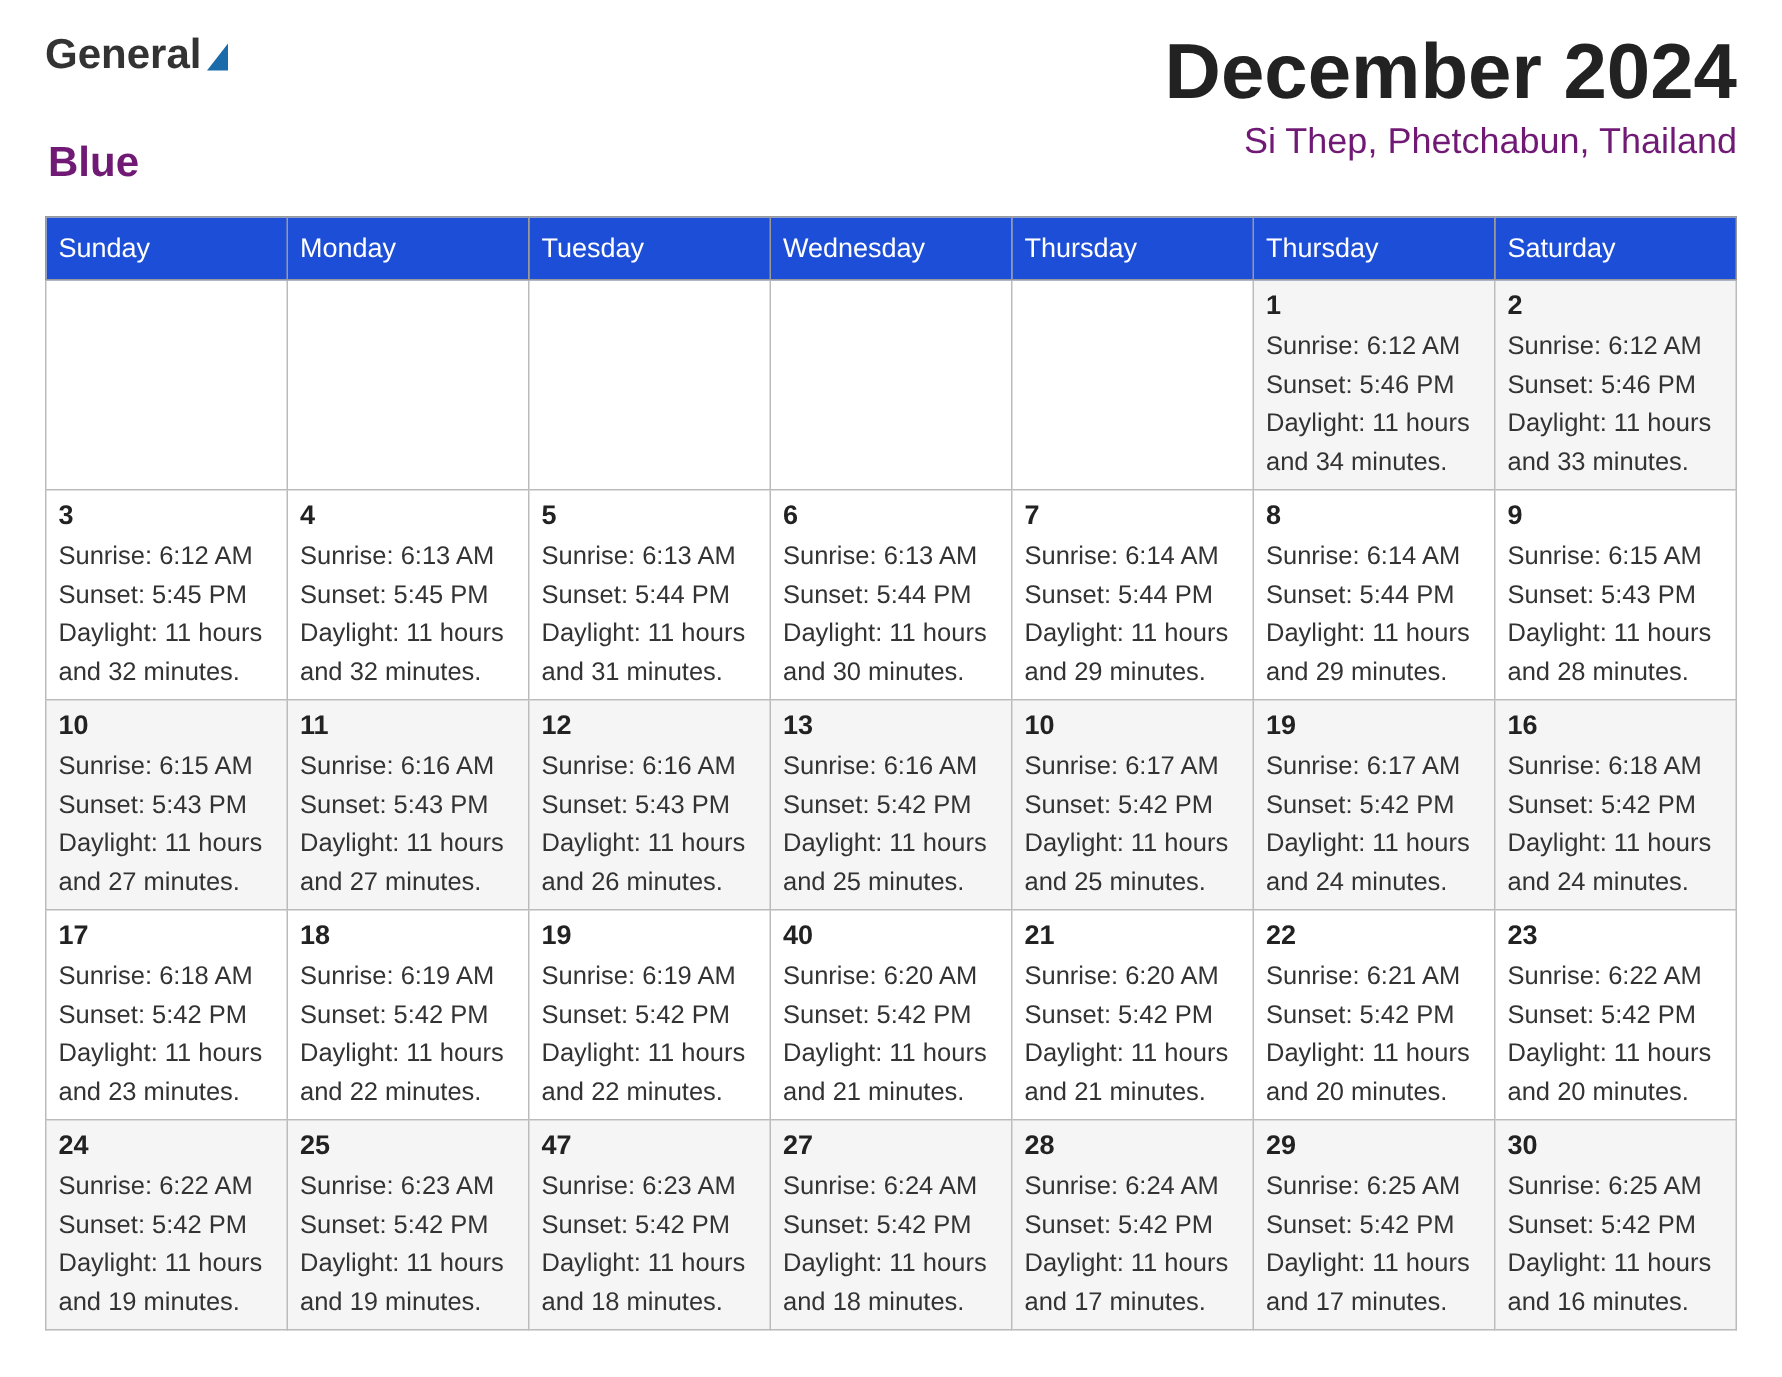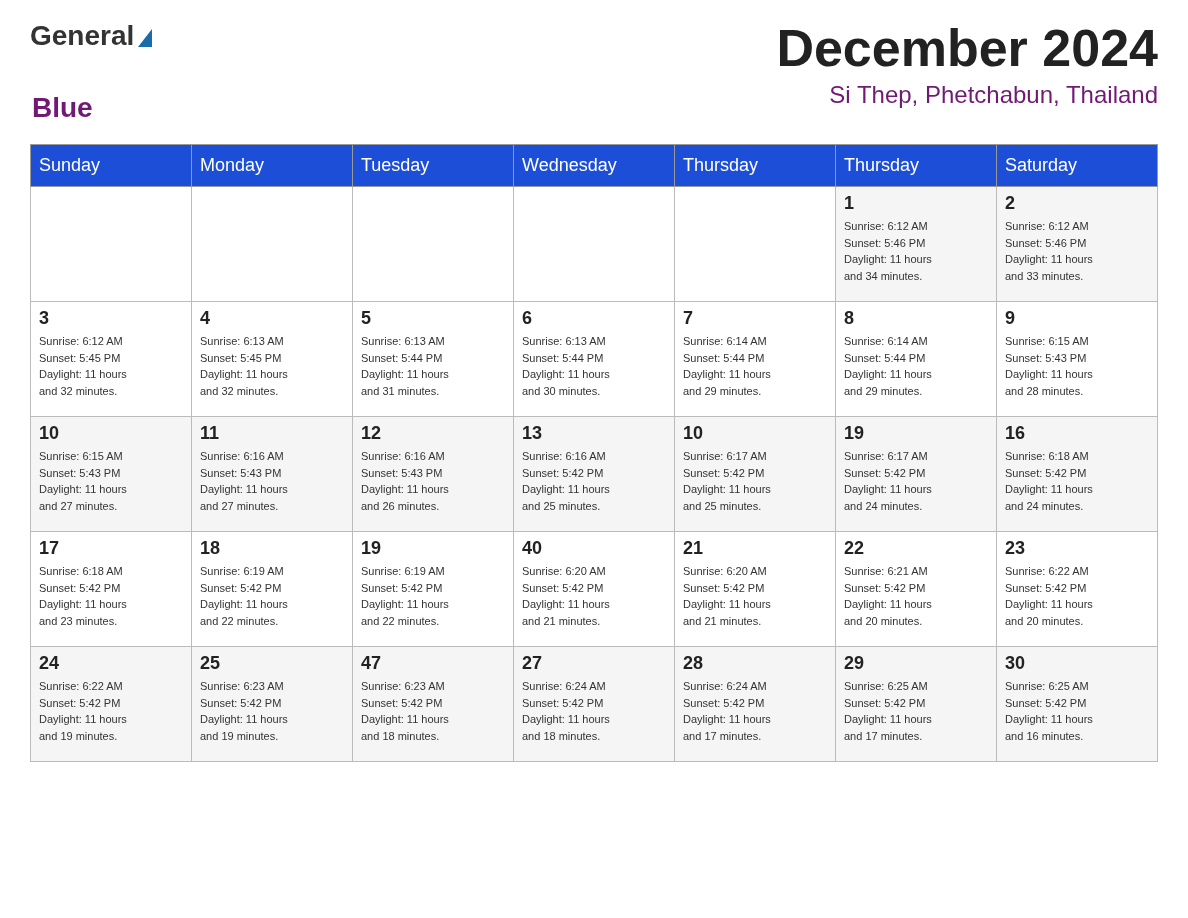--- a/index.html
+++ b/index.html
@@ -90,21 +90,21 @@
       background: #fff;
     }
     .day-number {
       font-size: 18px;
       font-weight: bold;
       color: #222;
       display: block;
       margin-bottom: 4px;
     }
     .day-info {
-      font-size: 11px;
+      font-size: 17px;
       color: #333;
       line-height: 1.5;
     }
     .empty-cell {
       background: #fff !important;
     }
   </style>
 </head>
 <body>
 

